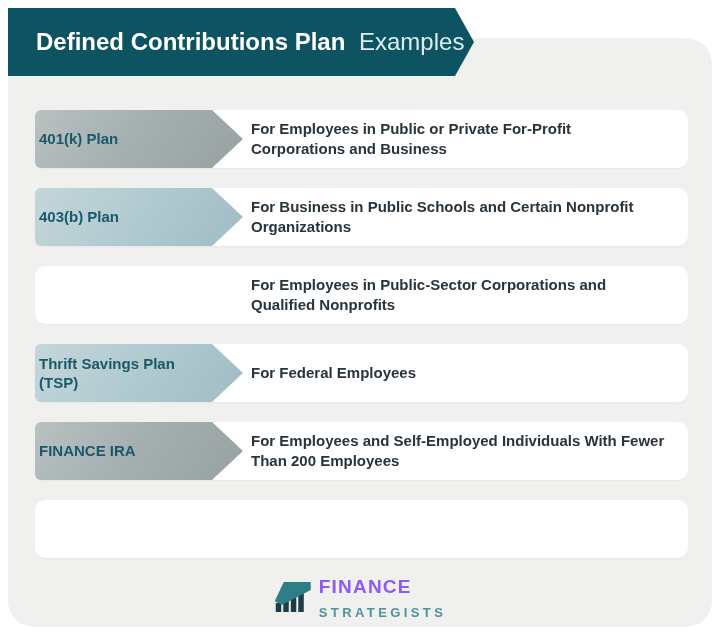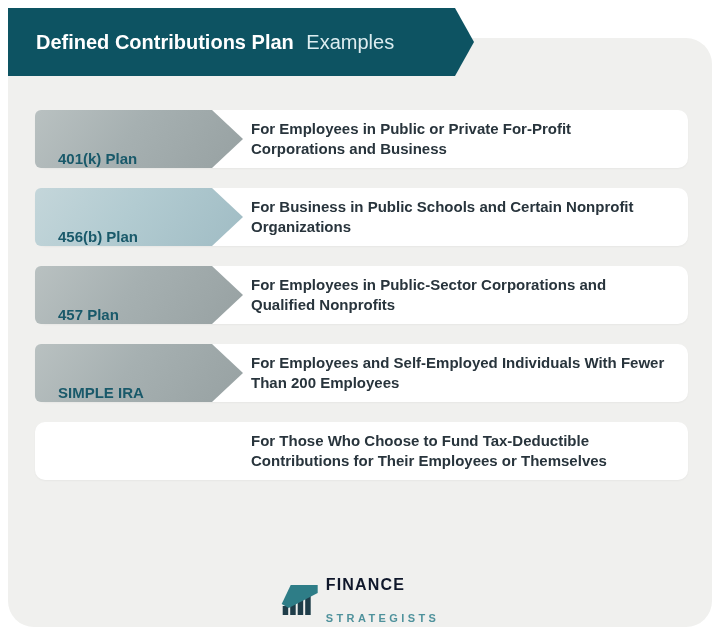--- a/index.html
+++ b/index.html
@@ -27,21 +27,21 @@
     width: 466px;
     height: 68px;
     background: #0d5362;
     clip-path: polygon(0 0, 447px 0, 466px 50%, 447px 100%, 0 100%);
     display: flex;
     align-items: center;
     padding-left: 28px;
     box-sizing: border-box;
     z-index: 3;
   }
-  .banner-title { font-size: 20px; line-height: 1.1; white-space: nowrap; }
+  .banner-title { font-size: 24px; line-height: 1.1; white-space: nowrap; }
   .banner-title .bold { color: #ffffff; font-weight: bold; }
   .banner-title .regular { color: #dcedf0; font-weight: normal; margin-left: 7px; }
   .rows {
     position: absolute;
     left: 35px;
     top: 110px;
     width: 653px;
     z-index: 2;
   }
   .row {
@@ -54,22 +54,22 @@
     align-items: center;
     box-shadow: 0 1px 2px rgba(0,0,0,0.04);
   }
   .arrow {
     position: absolute;
     left: 0; top: 0; bottom: 0;
     width: 208px;
     clip-path: polygon(0 0, 177px 0, 208px 50%, 177px 100%, 0 100%);
     border-radius: 6px 0 0 6px;
     display: flex;
-    align-items: flex-end;
-    padding-left: 23px;
+    align-items: center;
+    padding-left: 4px;
     padding-right: 44px;
     box-sizing: border-box;
   }
   .arrow-gray { background: linear-gradient(125deg, #b9c1c1 0%, #a6b0b1 45%, #97a1a2 100%); }
   .arrow-teal { background: linear-gradient(125deg, #c4d6da 0%, #b2cbd1 45%, #a0bcc4 100%); }
   .arrow-label {
     font-size: 15px;
     font-weight: bold;
     color: #19596a;
     line-height: 1.3;
@@ -87,33 +87,33 @@
     left: 50%;
     top: 577px;
     transform: translateX(-50%);
     display: flex;
     align-items: center;
     gap: 7px;
     z-index: 2;
   }
   .logo-text { display: flex; flex-direction: column; }
   .logo-primary {
-    font-size: 16px;
+    font-size: 19px;
     font-weight: bold;
-    color: #0f172a;
+    color: #8b5cf6;
     letter-spacing: 1.2px;
     line-height: 1;
   }
   .logo-secondary {
-    font-size: 11px;
+    font-size: 13px;
     font-weight: bold;
     color: #4f929c;
     letter-spacing: 3.4px;
     line-height: 1;
-    margin-top: 20px;
+    margin-top: 10px;
   }
 </style>
 </head>
 <body>
 
 <div class="canvas">
 
   <div class="panel"></div>
 
   <div class="banner">
@@ -127,42 +127,44 @@
 
     <div class="row">
       <div class="arrow arrow-gray">
         <span class="arrow-label">401(k) Plan</span>
       </div>
       <div class="desc">For Employees in Public or Private For-Profit Corporations and Business</div>
     </div>
 
     <div class="row">
       <div class="arrow arrow-teal">
-        <span class="arrow-label">456(b) Plan</span>
+        <span class="arrow-label">403(b) Plan</span>
       </div>
       <div class="desc">For Business in Public Schools and Certain Nonprofit Organizations</div>
     </div>
 
     <div class="row">
-      <div class="arrow arrow-gray">
-        <span class="arrow-label">457 Plan</span>
-      </div>
       <div class="desc">For Employees in Public-Sector Corporations and Qualified Nonprofits</div>
     </div>
 
+    <div class="row">
+      <div class="arrow arrow-teal">
+        <span class="arrow-label">Thrift Savings Plan (TSP)</span>
+      </div>
+      <div class="desc">For Federal Employees</div>
+    </div>
 
     <div class="row">
       <div class="arrow arrow-gray">
-        <span class="arrow-label">SIMPLE IRA</span>
+        <span class="arrow-label">FINANCE IRA</span>
       </div>
       <div class="desc">For Employees and Self-Employed Individuals With Fewer Than 200 Employees</div>
     </div>
 
     <div class="row">
-      <div class="desc">For Those Who Choose to Fund Tax-Deductible Contributions for Their Employees or Themselves</div>
     </div>
 
   </div>
 
   <div class="logo">
     <span>
       <svg width="38" height="36" viewBox="0 0 38 36">
         <rect x="2" y="25" width="5.5" height="9" fill="#1f3d49"></rect>
         <rect x="9.5" y="21" width="5.5" height="13" fill="#1f3d49"></rect>
         <rect x="17" y="17" width="5.5" height="17" fill="#1f3d49"></rect>

